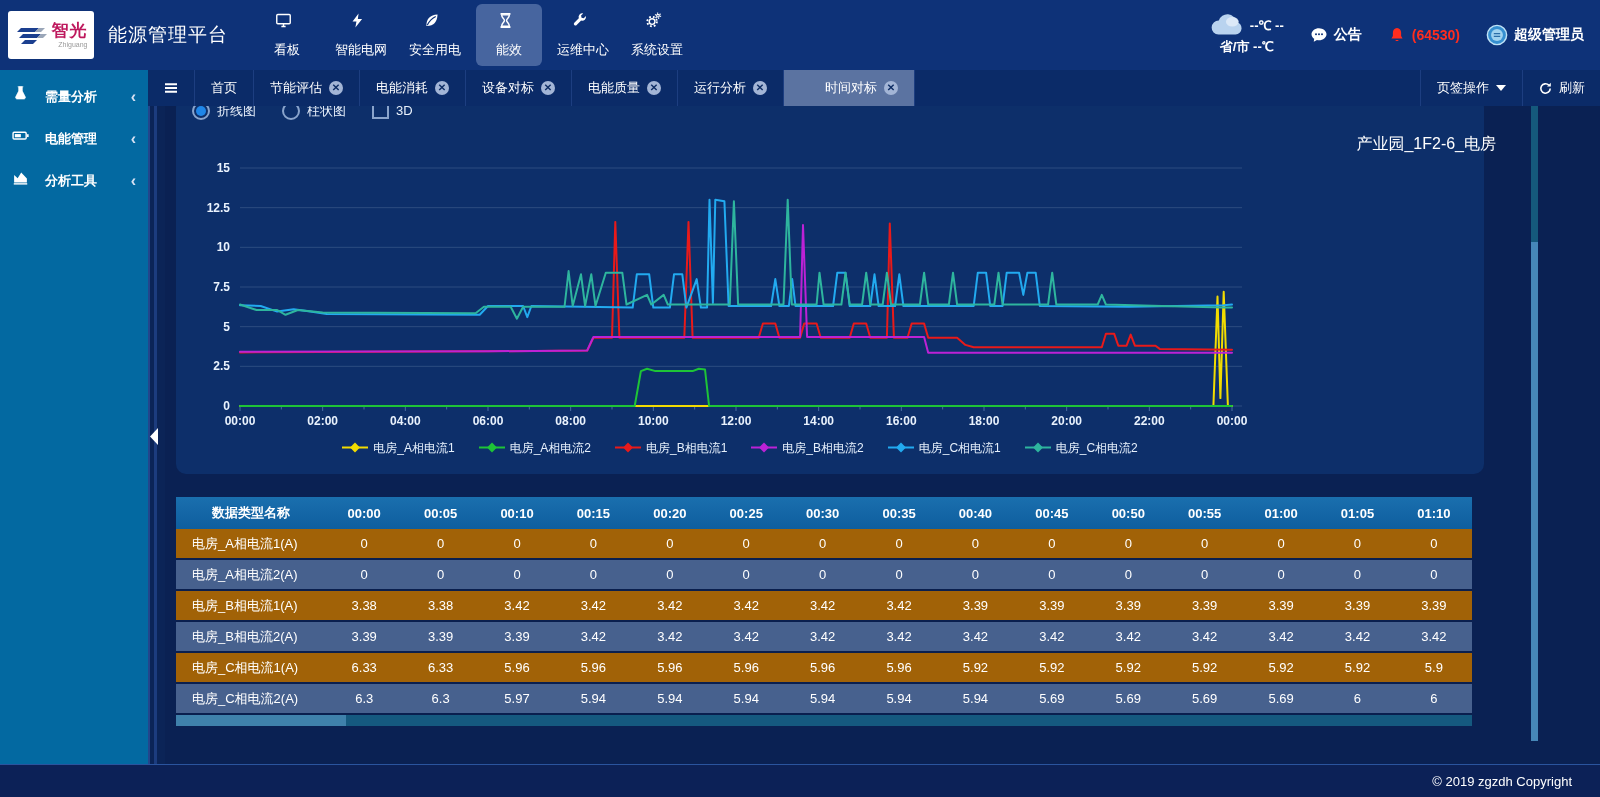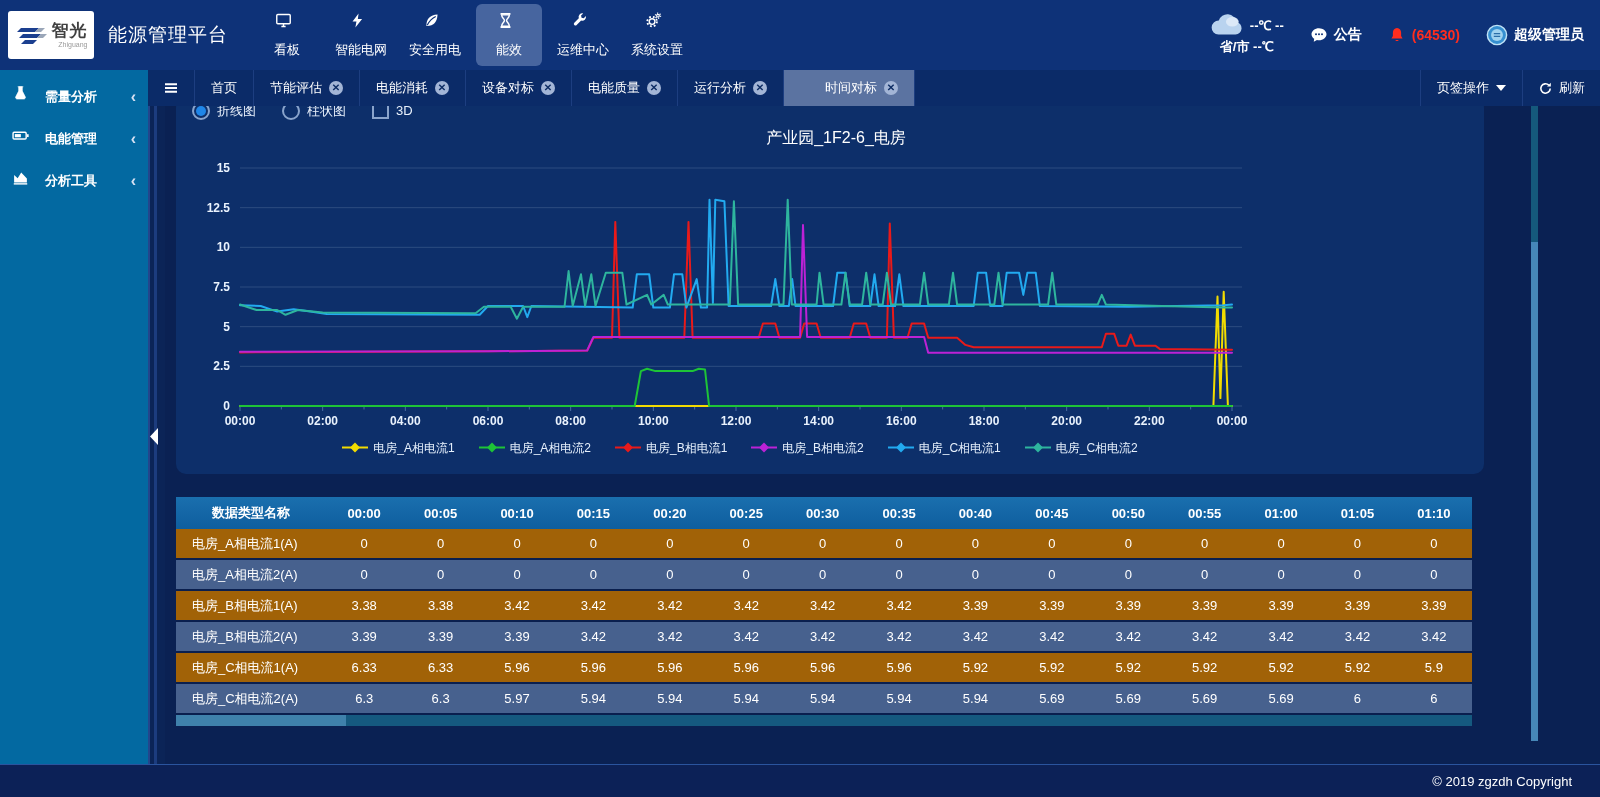--- a/index.html
+++ b/index.html
@@ -5,21 +5,21 @@
   html,body{margin:0;padding:0;}
   body{width:1600px;height:797px;position:relative;overflow:hidden;
        background:#0a2153;color:#fff;font-family:"Liberation Sans",sans-serif;}
   
   .hdr{position:absolute;top:0;left:0;width:1600px;height:70px;background:#0e3278;
        display:flex;align-items:center;z-index:5;}
   .logo-box{margin-left:8px;width:86px;height:48px;background:#fff;border-radius:3px;
        display:flex;align-items:center;justify-content:center;gap:3px;flex:none;}
   .logo-mark{width:34px;height:30px;}
   .logo-txt{display:flex;flex-direction:column;line-height:1;}
-  .logo-brand{color:#404040;font-weight:bold;font-size:17px;letter-spacing:1px;}
+  .logo-brand{color:#be185d;font-weight:bold;font-size:17px;letter-spacing:1px;}
   .logo-sub{color:#9a9a9a;font-size:7px;text-align:right;margin-top:2px;}
   .app-title{font-size:19px;margin-left:14px;letter-spacing:1px;white-space:nowrap;}
   .main-nav{display:flex;margin-left:26px;gap:8px;height:70px;align-items:center;}
   .nav-item{width:66px;height:62px;border-radius:6px;display:flex;flex-direction:column;
        align-items:center;justify-content:center;gap:5px;cursor:pointer;}
   .nav-item.active{background:#47659f;}
   .nav-ic{width:24px;height:24px;display:block;}
   .nav-ic svg{width:24px;height:24px;display:block;}
   .nav-label{font-size:13px;white-space:nowrap;}
   .hdr-right{margin-left:auto;display:flex;align-items:center;gap:26px;padding-right:16px;}
@@ -61,22 +61,22 @@
        clip-path:polygon(100% 0,100% 100%,0 50%);}
   
   .content{position:absolute;left:163px;top:106px;width:1368px;height:635px;overflow:hidden;z-index:2;}
   .chart-panel{position:absolute;left:13px;top:-8px;width:1308px;height:376px;
        background:#0d2f6a;border-radius:10px;}
   .controls{position:absolute;top:4px;left:16px;height:22px;display:flex;align-items:flex-start;gap:26px;}
   .ctl{display:flex;align-items:center;gap:7px;font-size:13px;color:#e8f0fb;cursor:pointer;}
   .radio{width:14px;height:14px;border-radius:50%;border:2px solid #8aa4cc;position:relative;flex:none;}
   .radio.on::after{content:"";position:absolute;inset:2px;border-radius:50%;background:#1f86e8;}
   .checkbox{width:13px;height:13px;border:2px solid #8aa4cc;flex:none;}
-  .chart-title{position:absolute;top:24px;left:0;width:100%;text-align:center;
-       font-size:16px;font-weight:normal;margin:6px;}
+  .chart-title{position:absolute;top:24px;left:0;width:100%;text-align:right;
+       font-size:16px;font-weight:normal;margin:12px;}
   #chart-svg{position:absolute;left:8px;top:56px;}
   .legend{position:absolute;top:342px;left:64px;width:1000px;display:flex;
        justify-content:center;gap:24px;}
   .legend-item{display:flex;align-items:center;gap:5px;font-size:12px;color:#e6f0fc;cursor:pointer;}
   
   .table-panel{position:absolute;left:13px;top:391px;width:1296px;}
   .trow{display:flex;height:32px;align-items:center;font-size:13px;box-sizing:border-box;}
   .trow.head{background:linear-gradient(180deg,#1a6fae,#0e5e9e);font-weight:bold;height:32px;}
   .trow.r{height:31px;border-bottom:2px solid #0a1f4e;}
   .trow.dark{background:#a16207;}

